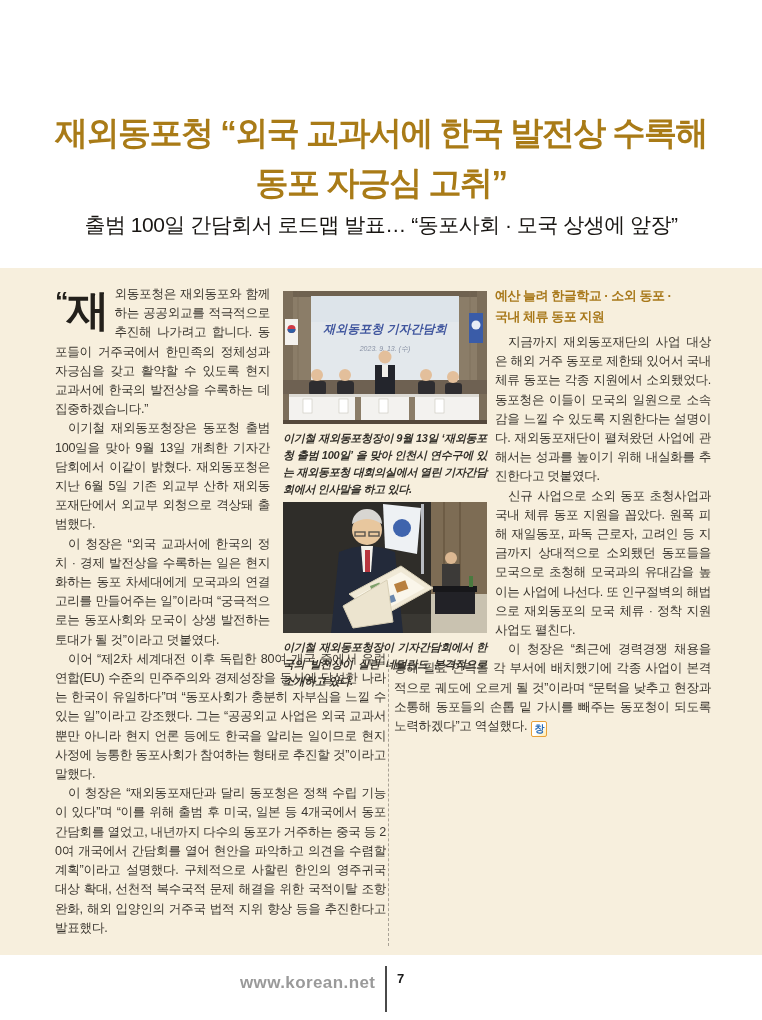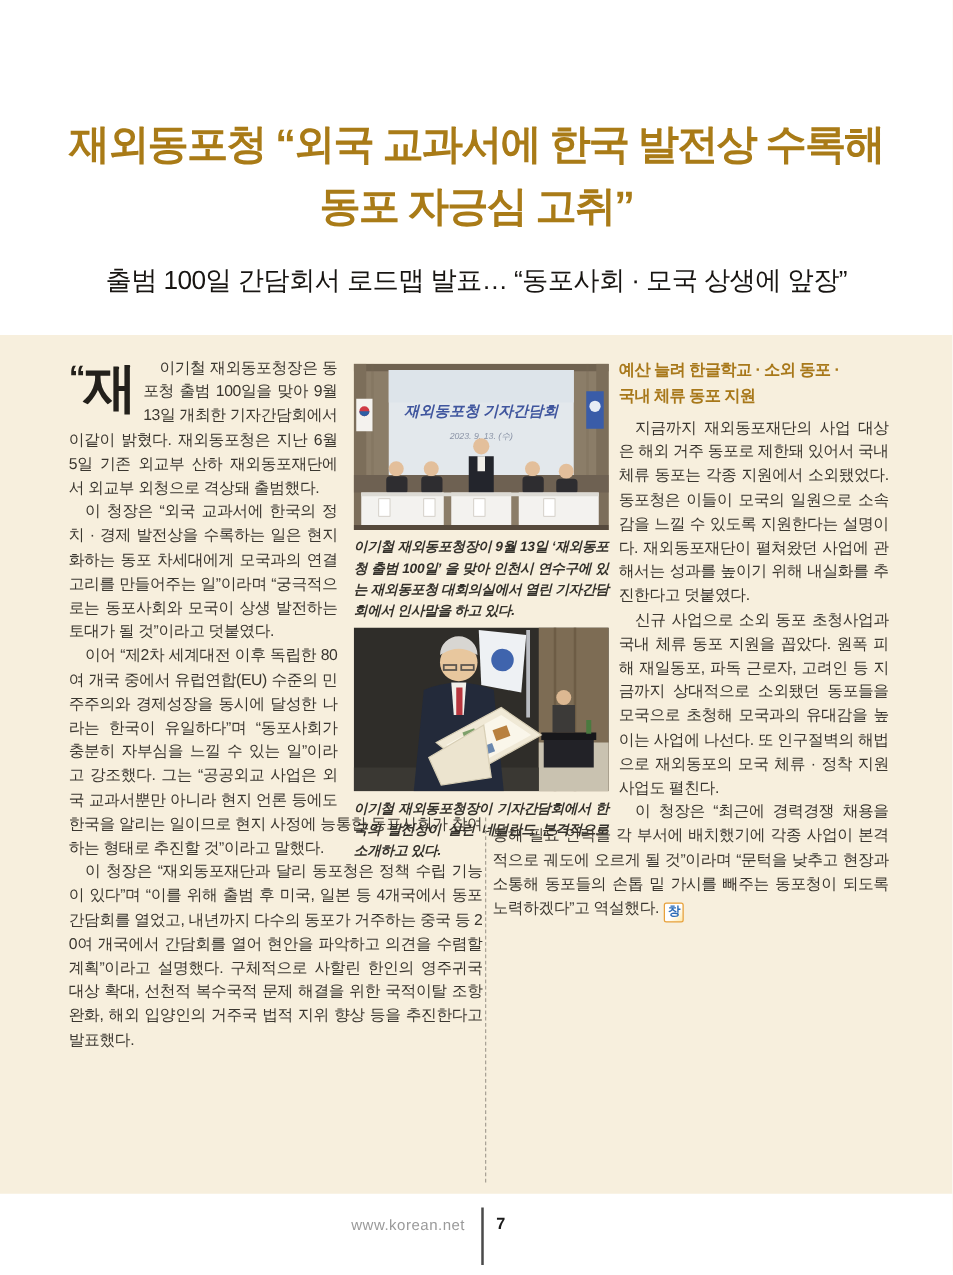--- a/index.html
+++ b/index.html
@@ -9,21 +9,21 @@
   }
   .page{
     position:relative;
     width:762px;height:1020px;
     background:#ffffff;
     margin:0 auto;
     overflow:hidden;
   }
   
   .headline{
-    position:absolute;top:90px;left:0;width:762px;
+    position:absolute;top:108px;left:0;width:762px;
     margin:0;text-align:center;
     color:#a97b17;
     font-size:33px;line-height:50px;font-weight:800;
     letter-spacing:-1.5px;
   }
   .hl-line{display:block;}
   .subtitle{
     position:absolute;top:210px;left:0;width:762px;
     margin:0;text-align:center;
     color:#181512;
@@ -91,21 +91,21 @@
     color:#2b6cb8;
     font-size:10px;line-height:14px;font-weight:700;
     text-align:center;
     vertical-align:-2px;
     text-indent:0;
   }
   
   .site-url{
     position:absolute;left:240px;top:973px;width:132px;
     text-align:right;
-    font-size:12px;color:#9a9a9a;letter-spacing:0.4px;
+    font-size:17px;color:#9a9a9a;letter-spacing:0.4px;font-weight:bold;
   }
   .footer-bar{
     position:absolute;left:385px;top:966px;
     width:2px;height:46px;background:#4a4a4a;
   }
   .page-num{
     position:absolute;left:397px;top:971px;
     font-size:13px;font-weight:800;color:#1a1a1a;
   }
 </style>
@@ -118,20 +118,21 @@
     <span class="hl-line">재외동포청 “외국 교과서에 한국 발전상 수록해</span>
     <span class="hl-line">동포 자긍심 고취”</span>
   </h1>
   <p class="subtitle">출범 100일 간담회서 로드맵 발표… “동포사회 · 모국 상생에 앞장”</p>
 
   <section class="content">
 
     <div class="col-left">
       <div class="spacer-right"></div>
       <span class="dropcap"><span class="dc-quote">“</span><span class="dc-char">재</span></span>
+      <p class="para no-indent">외동포청은 재외동포와 함께하는 공공외교를 적극적으로 추진해 나가려고 합니다. 동포들이 거주국에서 한민족의 정체성과 자긍심을 갖고 활약할 수 있도록 현지 교과서에 한국의 발전상을 수록하는 데 집중하겠습니다.”</p>
       <p class="para">이기철 재외동포청장은 동포청 출범 100일을 맞아 9월 13일 개최한 기자간담회에서 이같이 밝혔다. 재외동포청은 지난 6월 5일 기존 외교부 산하 재외동포재단에서 외교부 외청으로 격상돼 출범했다.</p>
       <p class="para">이 청장은 “외국 교과서에 한국의 정치 · 경제 발전상을 수록하는 일은 현지화하는 동포 차세대에게 모국과의 연결고리를 만들어주는 일”이라며 “궁극적으로는 동포사회와 모국이 상생 발전하는 토대가 될 것”이라고 덧붙였다.</p>
       <p class="para">이어 “제2차 세계대전 이후 독립한 80여 개국 중에서 유럽연합(EU) 수준의 민주주의와 경제성장을 동시에 달성한 나라는 한국이 유일하다”며 “동포사회가 충분히 자부심을 느낄 수 있는 일”이라고 강조했다. 그는 “공공외교 사업은 외국 교과서뿐만 아니라 현지 언론 등에도 한국을 알리는 일이므로 현지 사정에 능통한 동포사회가 참여하는 형태로 추진할 것”이라고 말했다.</p>
       <p class="para">이 청장은 “재외동포재단과 달리 동포청은 정책 수립 기능이 있다”며 “이를 위해 출범 후 미국, 일본 등 4개국에서 동포간담회를 열었고, 내년까지 다수의 동포가 거주하는 중국 등 20여 개국에서 간담회를 열어 현안을 파악하고 의견을 수렴할 계획”이라고 설명했다. 구체적으로 사할린 한인의 영주귀국 대상 확대, 선천적 복수국적 문제 해결을 위한 국적이탈 조항 완화, 해외 입양인의 거주국 법적 지위 향상 등을 추진한다고 발표했다.</p>
     </div>
 
     <div class="photo-col">
       <figure>
         <svg class="photo-frame" width="204" height="133" viewBox="0 0 204 133">
           <rect x="0" y="0" width="204" height="133" fill="#8b7d68"></rect>

